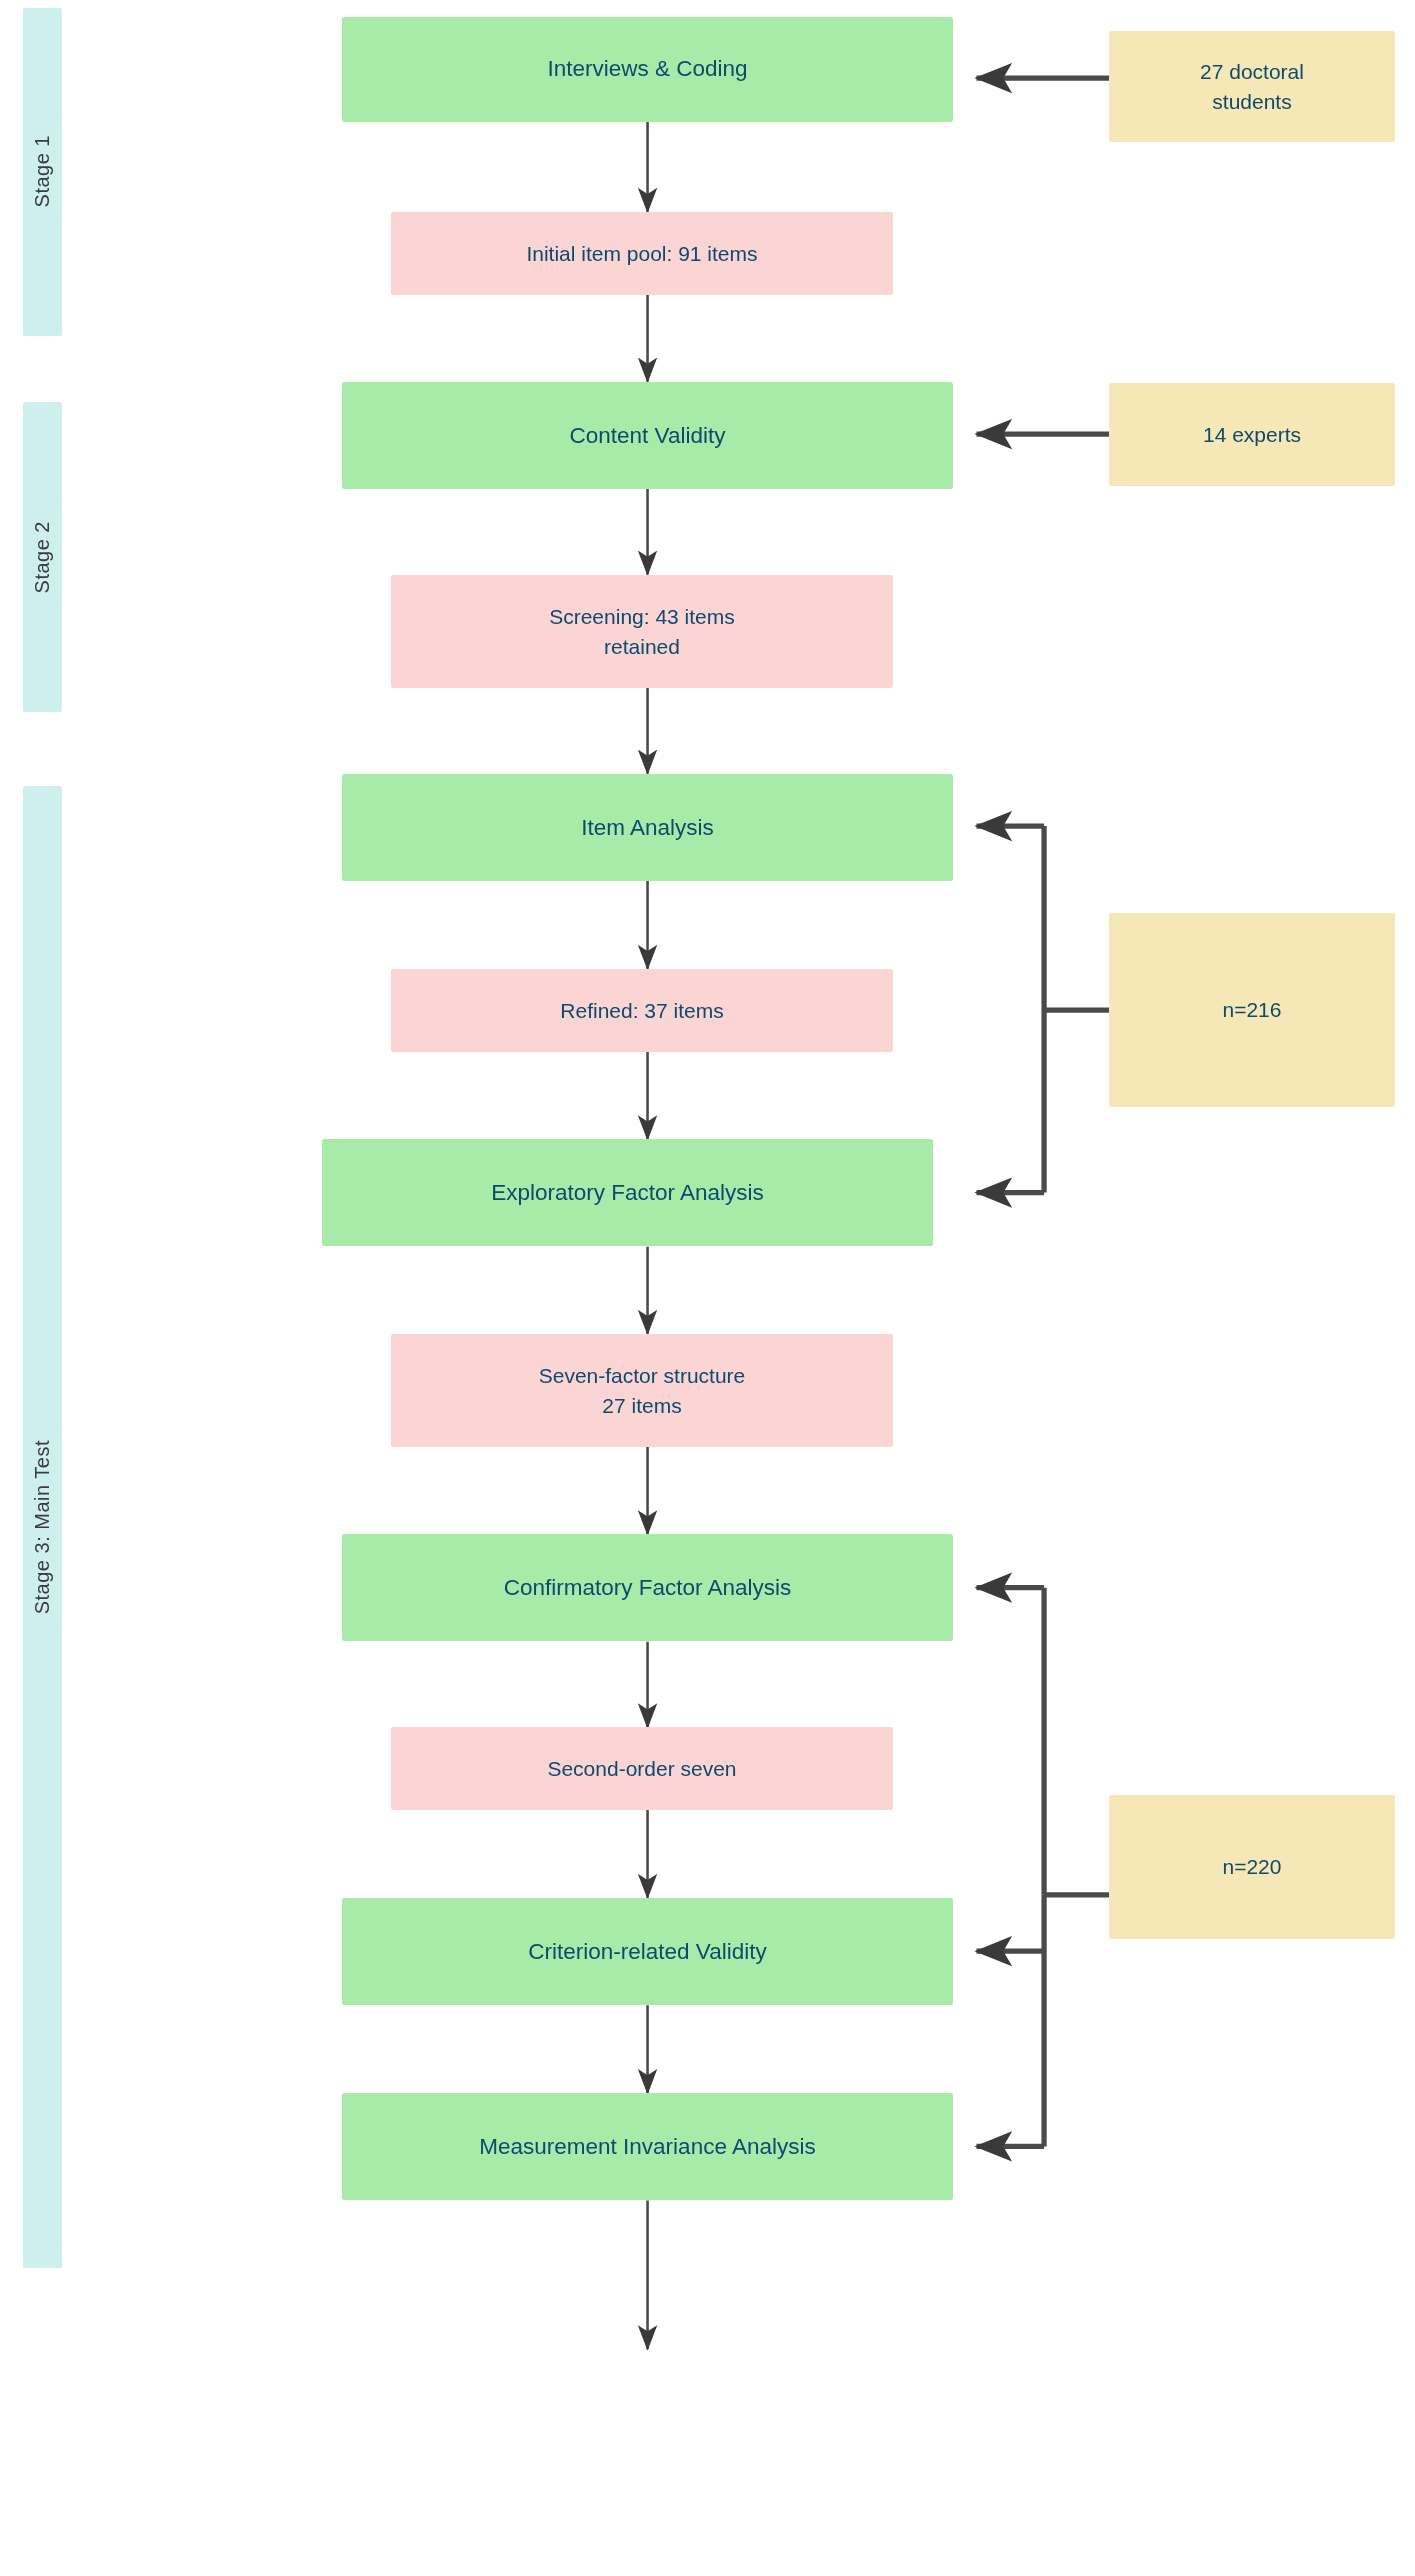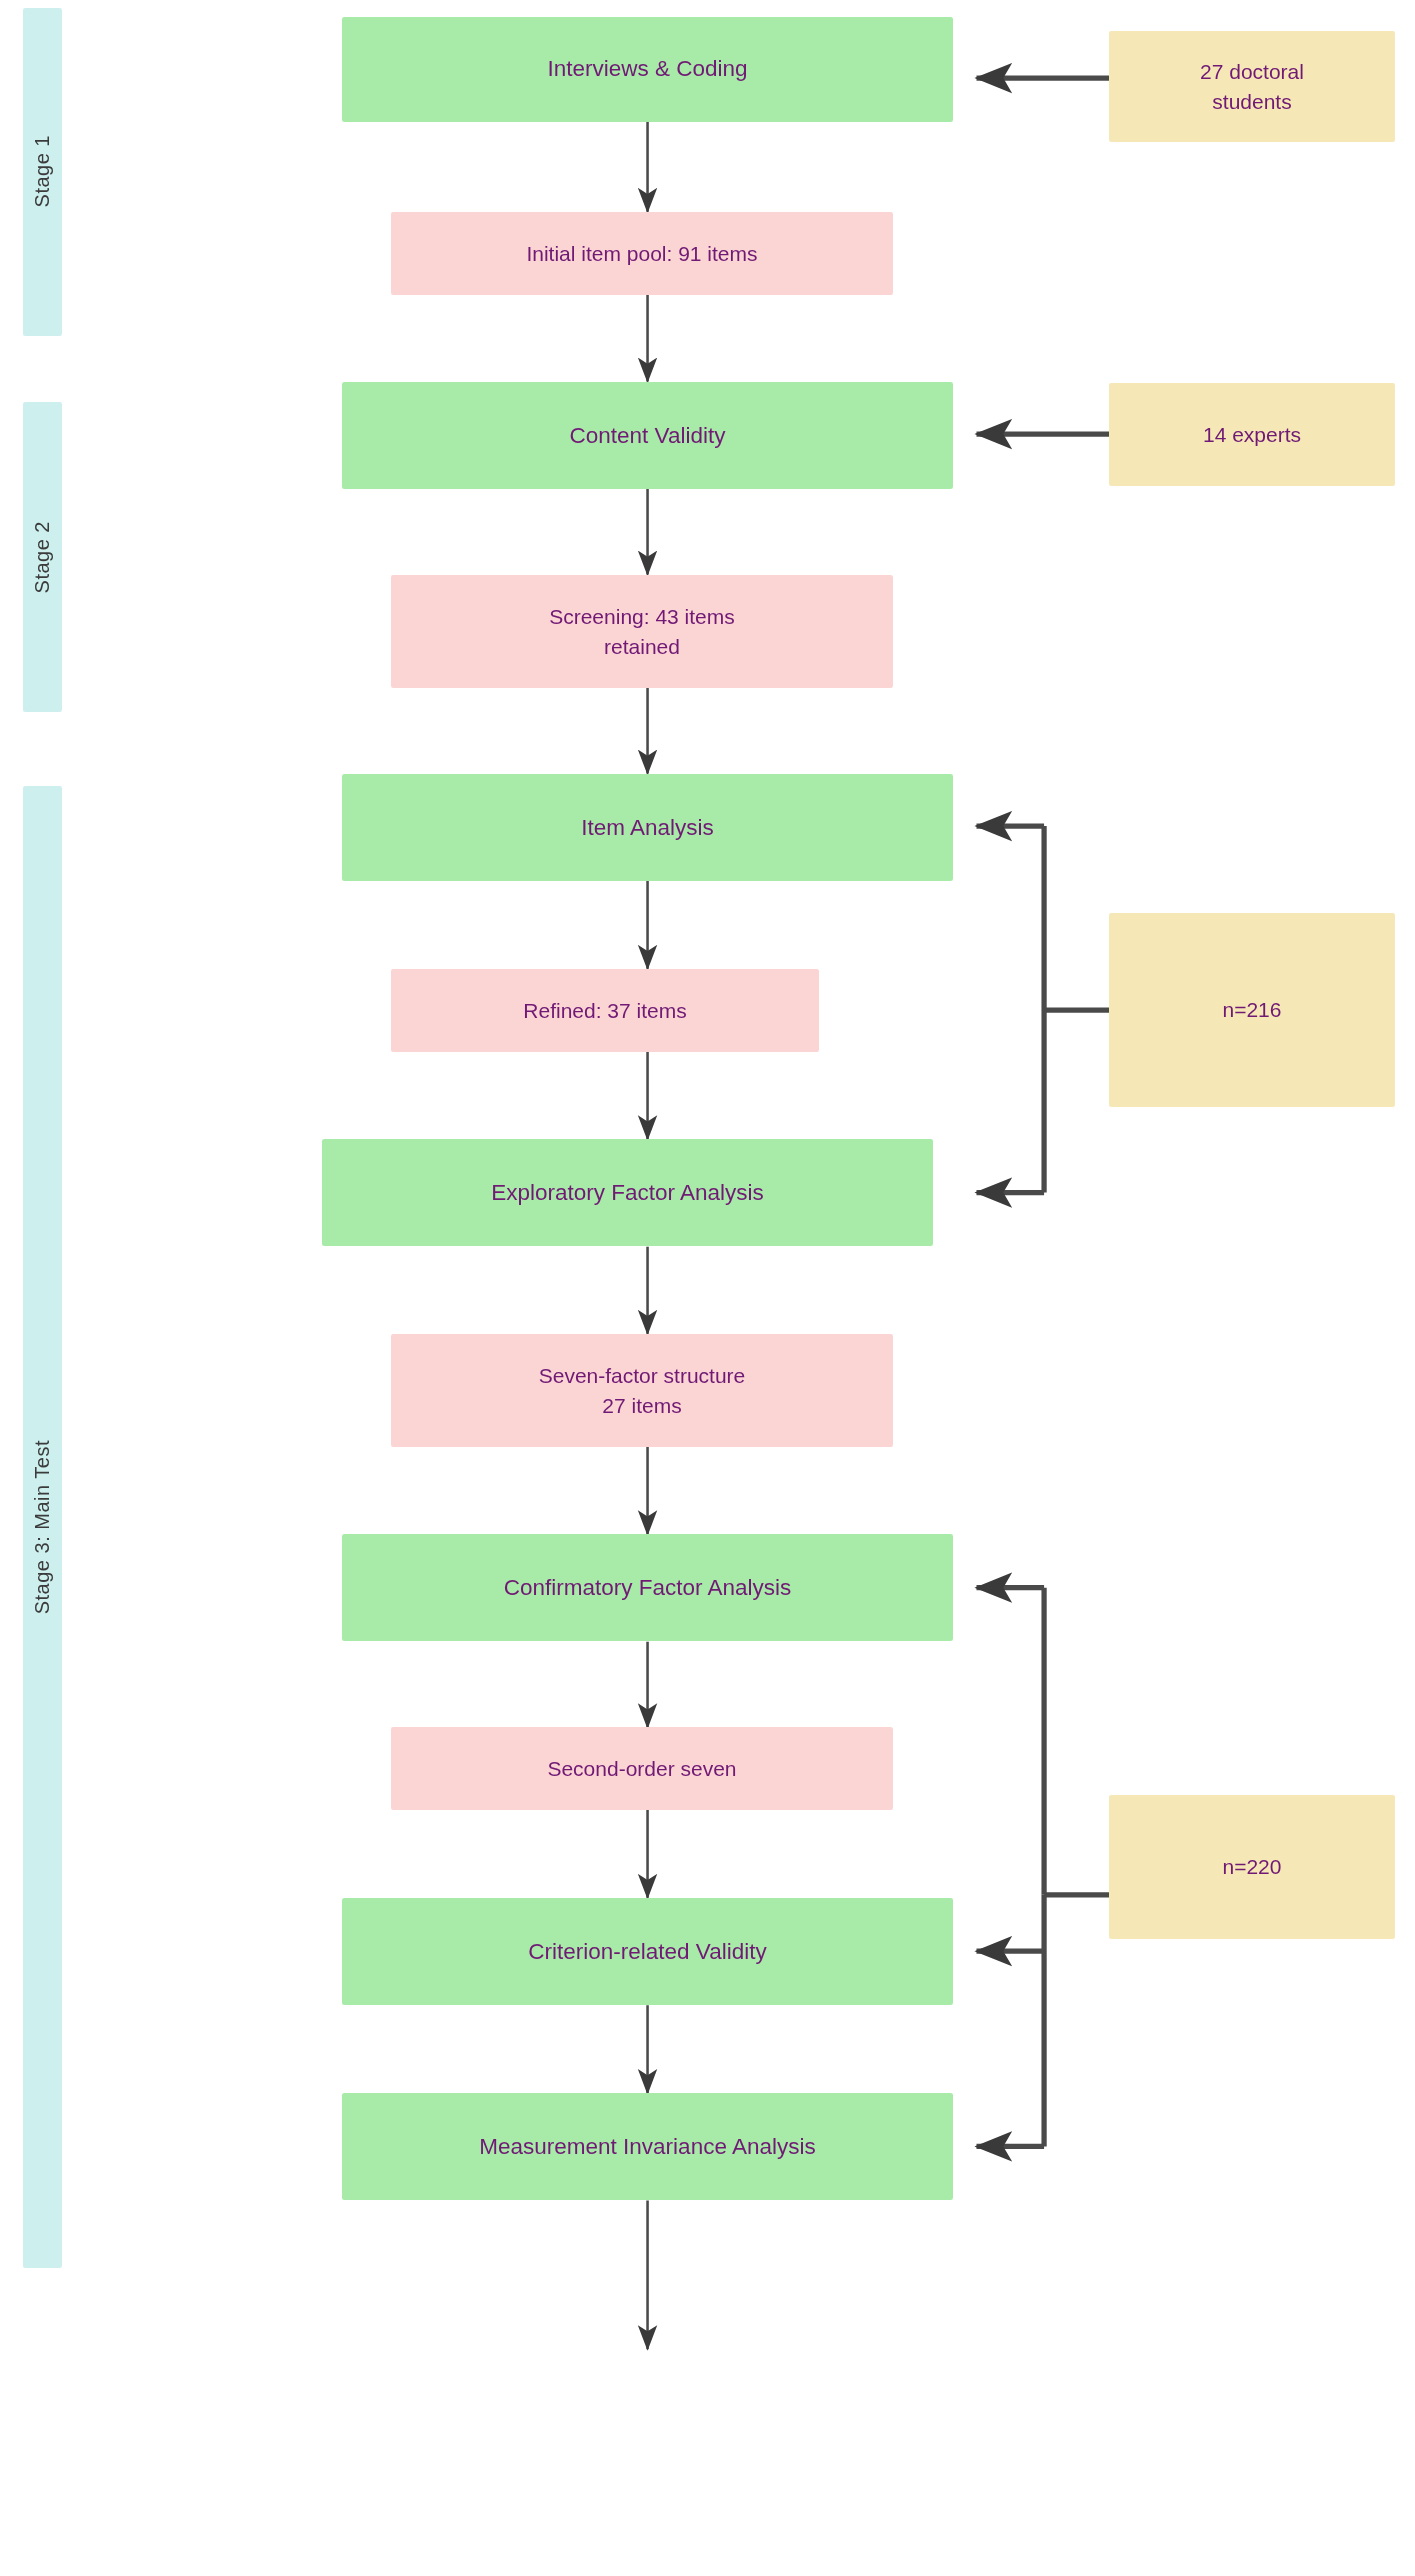--- a/index.html
+++ b/index.html
@@ -40,21 +40,21 @@
   }
 
   
   .node {
     position: absolute;
     box-sizing: border-box;
     display: flex;
     align-items: center;
     justify-content: center;
     text-align: center;
-    color: #701a75;
+    color: #0c4a6e;
     line-height: 1.42;
     border-radius: 2.3px;
     padding: 3px 7.5px;
   }
   .node.green {
     background: #a8eba8;
     font-size: 22.5px;
   }
   .node.pink {
     background: #fbd4d4;
@@ -158,21 +158,21 @@
 
   <div class="node pink" style="left:391px; top:575px; width:502px; height:113px;">
     <span class="txt">Screening: 43 items
 retained</span>
   </div>
 
   <div class="node green" style="left:342px; top:774px; width:611px; height:107px;">
     <span class="txt">Item Analysis</span>
   </div>
 
-  <div class="node pink" style="left:391px; top:969px; width:428px; height:83px;">
+  <div class="node pink" style="left:391px; top:969px; width:502px; height:83px;">
     <span class="txt">Refined: 37 items</span>
   </div>
 
   <div class="node green" style="left:322px; top:1139px; width:611px; height:107px;">
     <span class="txt">Exploratory Factor Analysis</span>
   </div>
 
   <div class="node pink" style="left:391px; top:1334px; width:502px; height:113px;">
     <span class="txt">Seven-factor structure
 27 items</span>

